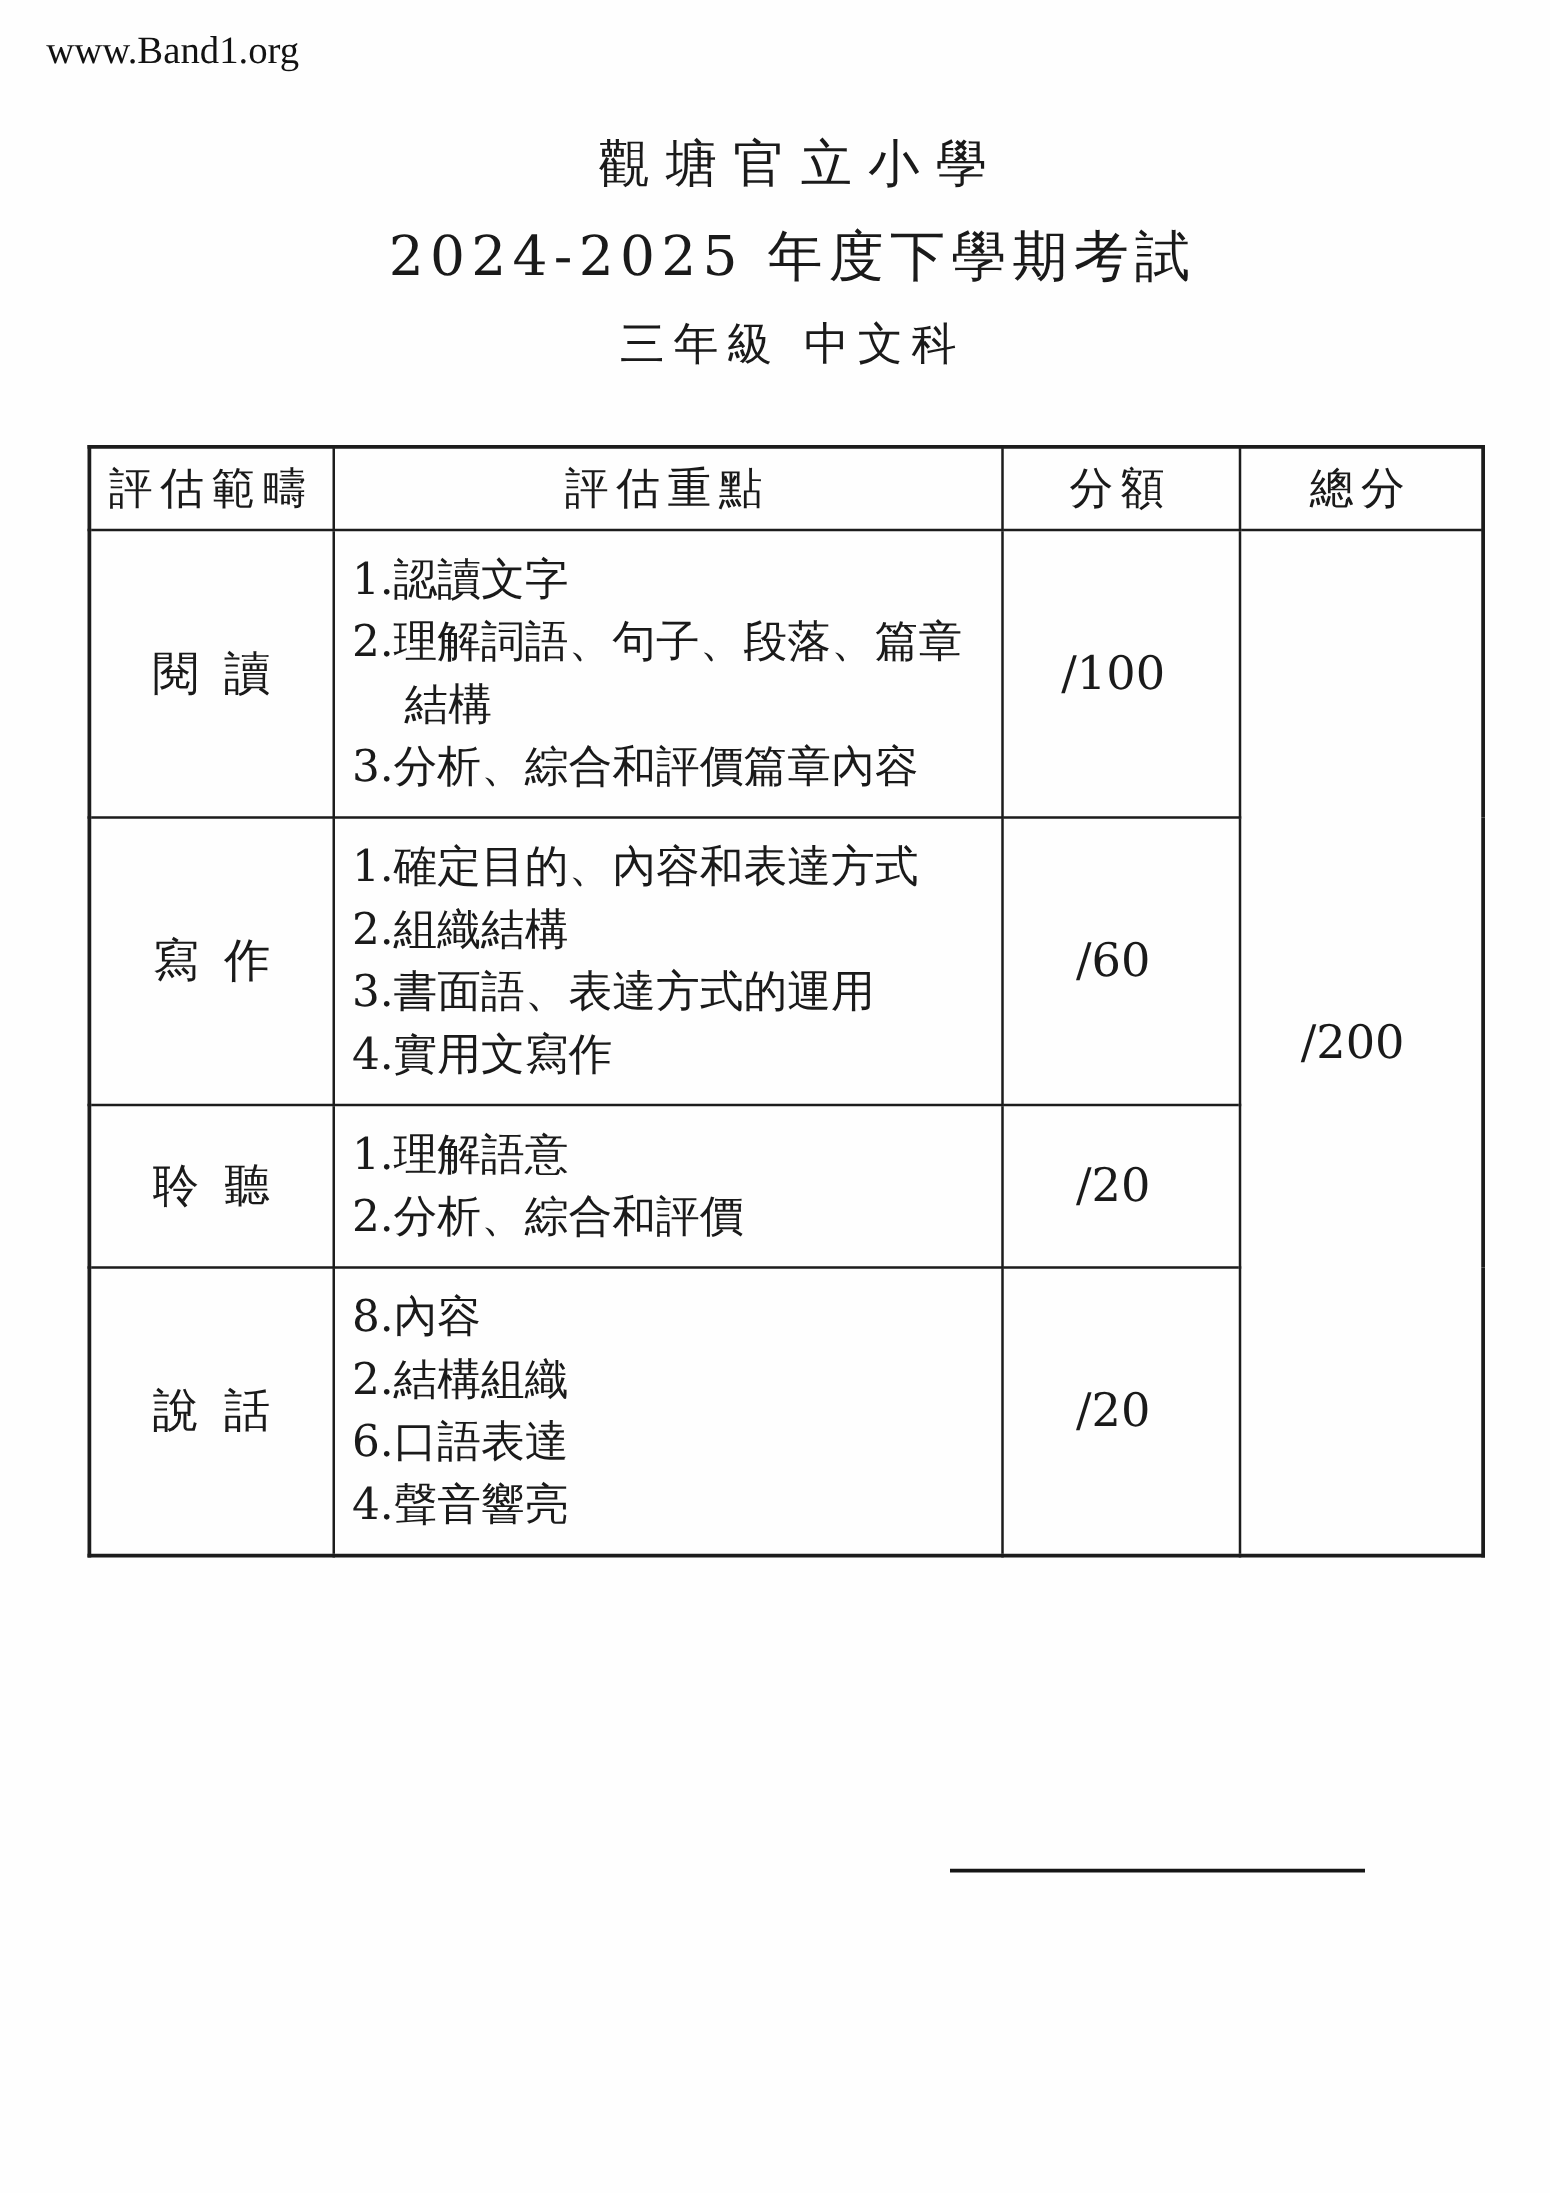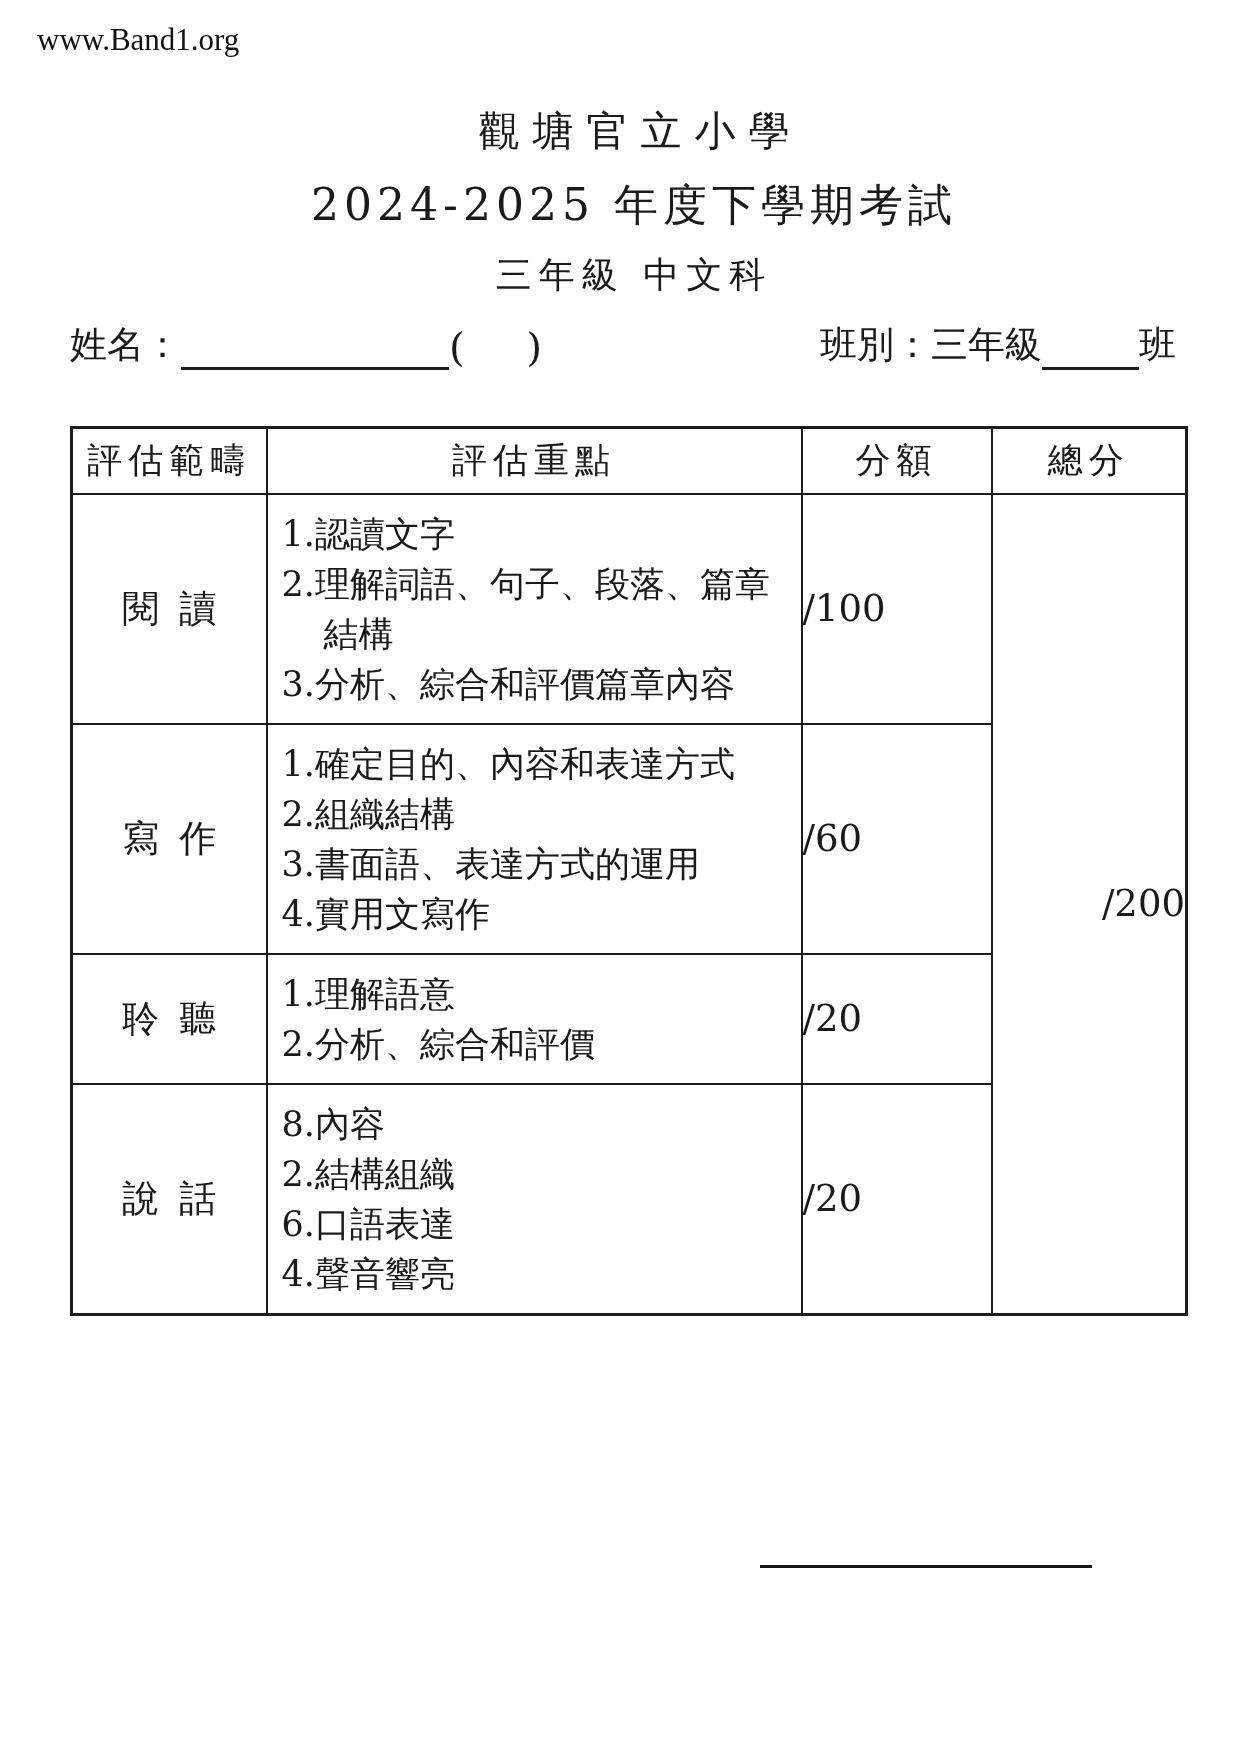--- a/index.html
+++ b/index.html
@@ -92,26 +92,26 @@
     text-indent: 20px;
   }
   .points-cell {
     font-size: 35px;
     padding: 14px 8px 14px 14px;
     line-height: 50px;
   }
   .point-line { white-space: nowrap; }
   .point-line.indent { padding-left: 42px; }
   .score-cell {
+    text-align: center;
+    padding-right: 12px;
+    font-size: 37px;
+  }
+  .total-cell {
     text-align: left;
-    padding-right: 12px;
-    font-size: 37px;
-  }
-  .total-cell {
-    text-align: right;
     font-size: 37px;
     padding-left: 48px;
   }
   .signature-block {
     margin-top: 248px;
     margin-left: 690px;
     width: 332px;
     text-align: center;
   }
   .signature-line {
@@ -132,35 +132,20 @@
 <div class="watermark">www.Band1.org</div>
 
 <div class="content">
 
   <div class="title-block">
     <div class="school-name">觀塘官立小學</div>
     <div class="exam-title">2024-2025 年度下學期考試</div>
     <div class="grade-subject">三年級  中文科</div>
   </div>
 
-  <div class="info-row">
-    <div class="info-left">
-      <span>姓名：</span>
-      <span class="blank-line name-blank"></span>
-      <span class="paren">(</span>
-      <span class="paren-gap"></span>
-      <span class="paren">)</span>
-    </div>
-    <div class="info-right">
-      <span>班別：</span>
-      <span>三年級</span>
-      <span class="blank-line class-blank"></span>
-      <span>班</span>
-    </div>
-  </div>
 
   <table class="assessment">
     <colgroup>
       <col class="c-domain">
         <col class="c-points">
         <col class="c-score">
         <col class="c-total">
     </colgroup>
     <thead>
       <tr>

